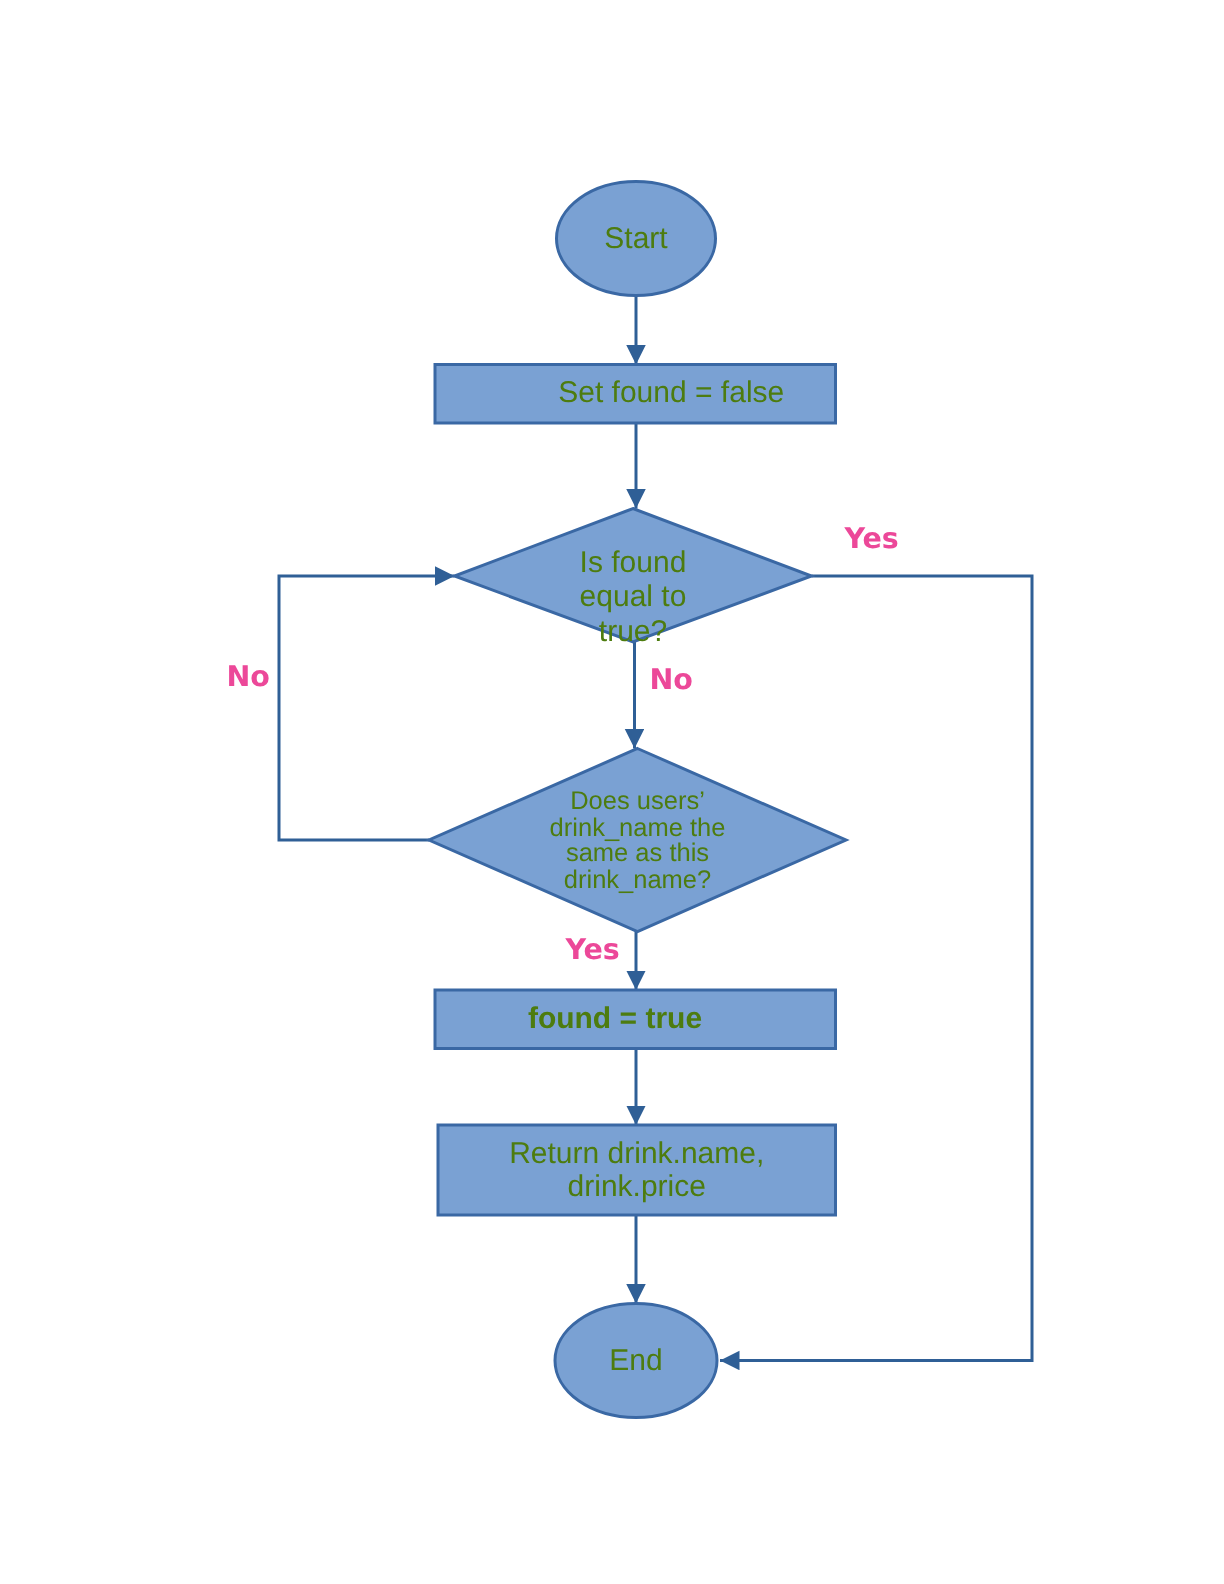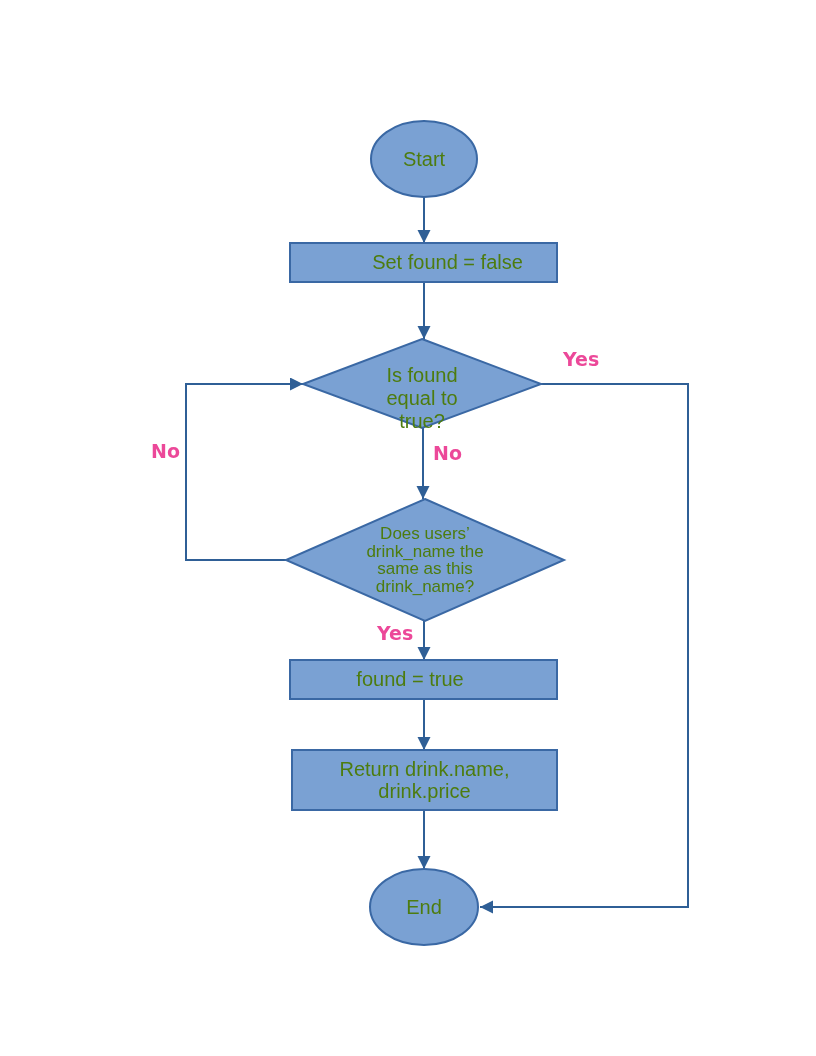--- a/index.html
+++ b/index.html
@@ -91,21 +91,21 @@
     <span>true?</span>
   </div>
 
   <div class="node-label small" style="left:305px; top:498px; width:240px; height:124px;">
     <span>Does users’</span>
     <span>drink_name the</span>
     <span>same as this</span>
     <span>drink_name?</span>
   </div>
 
-  <div class="node-label" style="left:290px; top:660px; width:240px; height:39px;">found = true</div>
+  <div class="node-label" style="left:290px; top:660px; width:240px; height:39px;font-weight:bold;">found = true</div>
 
   <div class="node-label" style="left:370px; top:869px; width:108px; height:76px;">End</div>
 
   <div class="node-label two-line" style="left:292px; top:750px; width:265px; height:60px;">
     <span>Return drink.name,</span>
     <span>drink.price</span>
   </div>
 
   <div class="edge-label" style="left:563px; top:350px;">Yes</div>
 

